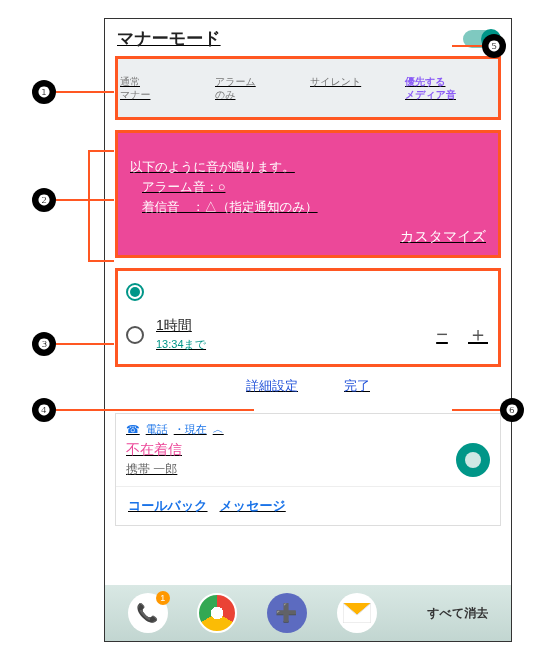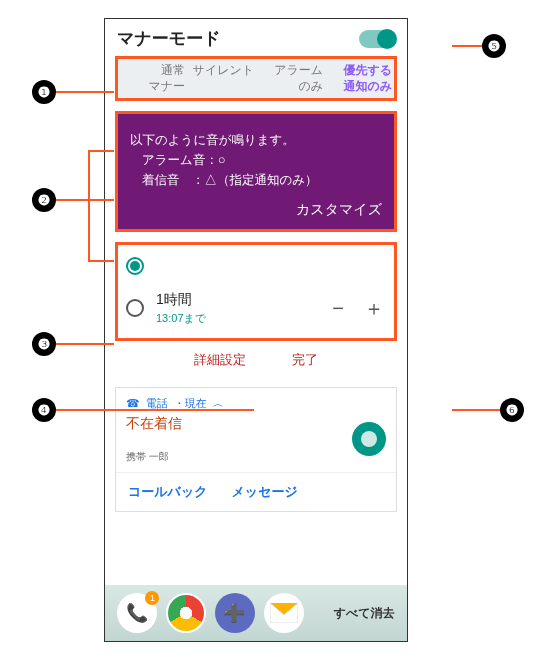--- a/index.html
+++ b/index.html
@@ -2,66 +2,67 @@
 <html><head>
 <meta charset="utf-8">
 <style>
 * { box-sizing: border-box; margin: 0; padding: 0; }
 body { font-family: sans-serif; background: #fff; width: 542px; height: 666px; position: relative; }
 
 .phone {
   position: absolute;
   left: 104px;
   top: 18px;
-  width: 304px;
+  width: 408px;
   height: 624px;
   border: 1px solid #333;
   background: #fff;
   overflow: hidden;
+  text-decoration: underline;
 }
 
 
 .header { display: flex; align-items: center; justify-content: space-between; padding: 8px 12px 6px; }
 .header-title { font-size: 17px; font-weight: bold; color: #222; }
 .toggle { position: relative; width: 36px; height: 18px; background: #7fc9c0; border-radius: 10px; }
 .toggle-knob { position: absolute; width: 20px; height: 20px; background: #009688; border-radius: 50%; top: -1px; right: -2px; }
 
 
 .tabs { margin: 0 10px; border: 3px solid #ff5722; display: flex; background: #eceff1; }
-.tab { flex: 1; text-align: right; padding: 4px 2px; font-size: 12px; color: #777; line-height: 1.3; }
+.tab { flex: 1; text-align: left; padding: 16px 2px; font-size: 10px; color: #777; line-height: 1.3; }
 .tab.active { color: #8b5cf6; font-weight: bold; }
 
 
 .info-wrap { margin: 10px; border: 3px solid #ff5722; }
-.info-panel { background: #701a75; color: #fff; padding: 16px 12px 8px; font-size: 12.5px; line-height: 1.6; position: relative; }
+.info-panel { background: #ec4899; color: #fff; padding: 24px 12px 8px; font-size: 12.5px; line-height: 1.6; position: relative; }
 .info-panel .customize { text-align: right; margin-top: 8px; font-size: 14px; }
 
 
 .duration-panel { margin: 0 10px; border: 3px solid #ff5722; padding: 4px 8px; }
 .radio-row { display: flex; align-items: center; padding: 8px 0; gap: 12px; }
 .radio-outer { width: 18px; height: 18px; border: 2px solid #555; border-radius: 50%; display: flex; align-items: center; justify-content: center; flex-shrink: 0; }
 .radio-outer.checked { border-color: #009688; }
 .radio-inner { width: 10px; height: 10px; background: #009688; border-radius: 50%; }
 .radio-row .label { flex: 1; font-size: 14px; color: #222; }
 .radio-row .sub { font-size: 11px; color: #009688; margin-top: 2px; }
 .pm-btn { font-size: 20px; color: #555; width: 24px; text-align: center; }
 
 
-.actions { display: flex; justify-content: center; gap: 46px; padding: 10px 0; font-size: 13px; color: #b91c1c; }
+.actions { display: flex; justify-content: center; gap: 46px; padding: 10px 0; font-size: 13px; color: #1d4ed8; }
 
 
 .notif { margin: 8px 10px; border: 1px solid #ddd; background: #fff; }
 .notif-top { display: flex; align-items: center; padding: 8px 10px 2px; gap: 6px; font-size: 11px; color: #1a73e8; }
 .notif-body { display: flex; align-items: center; padding: 2px 10px 8px; }
 .notif-text { flex: 1; }
-.notif-title { font-size: 14px; color: #c2410c; }
-.notif-sub { font-size: 10px; color: #666; margin-top: 17px; }
+.notif-title { font-size: 14px; color: #ec4899; }
+.notif-sub { font-size: 12px; color: #666; margin-top: 2px; }
 .avatar { width: 34px; height: 34px; background: #009688; border-radius: 50%; display: flex; align-items: center; justify-content: center; }
 .avatar-inner { width: 16px; height: 16px; background: #cfe8e5; border-radius: 50%; position: relative; }
-.notif-actions { display: flex; gap: 24px; padding: 10px 12px; border-top: 1px solid #eee; font-size: 13px; font-weight: bold; color: #1a73e8; }
+.notif-actions { display: flex; gap: 12px; padding: 10px 12px; border-top: 1px solid #eee; font-size: 13px; font-weight: bold; color: #1a73e8; }
 
 
 .dock { position: absolute; bottom: 0; left: 0; right: 0; height: 56px; background: linear-gradient(#d9e8e4,#c2d6d1); display: flex; align-items: center; justify-content: space-around; padding: 0 8px; }
 .dock-icon { width: 40px; height: 40px; border-radius: 50%; display: flex; align-items: center; justify-content: center; font-size: 18px; position: relative; }
 .phone-ic { background: #fff; }
 .chrome-ic { background: radial-gradient(circle, #fff 0 25%, transparent 25%), conic-gradient(#ea4335 0 120deg, #fbbc05 120deg 240deg, #34a853 240deg 360deg); border: 2px solid #fff; }
 .sms-ic { background: #5c6bc0; color: #fff; }
 .mail-ic { background: #fff; }
 .clear-btn { font-size: 12px; color: #333; font-weight: bold; margin-left: 21px; }
 .badge { position: absolute; top: -2px; right: -2px; width: 14px; height: 14px; background: #ff9800; border-radius: 50%; font-size: 9px; color: #fff; display: flex; align-items: center; justify-content: center; }
@@ -82,30 +83,30 @@
       <div class="toggle-knob"></div>
     </div>
   </div>
 
   <div class="tabs">
     <div class="tab">
       <div>通常</div>
       <div>マナー</div>
     </div>
     <div class="tab">
+      <div>アラーム</div>
+      <div>のみ</div>
+    </div>
+    <div class="tab">
       <div>サイレント</div>
       <div></div>
     </div>
-    <div class="tab">
-      <div>アラーム</div>
-      <div>のみ</div>
-    </div>
     <div class="tab active">
       <div>優先する</div>
-      <div>通知のみ</div>
+      <div>メディア音</div>
     </div>
   </div>
 
   <div class="info-wrap">
     <div class="info-panel">
       <div>以下のように音が鳴ります。</div>
       <div style="padding-left:12px">
         <div>アラーム音：○</div>
         <div>着信音　：△（指定通知のみ）</div>
       </div>
@@ -116,21 +117,21 @@
   <div class="duration-panel">
     <div class="radio-row">
       <div class="radio-outer checked">
           <div class="radio-inner"></div>
         </div>
     </div>
     <div class="radio-row">
       <div class="radio-outer"></div>
       <div class="label">
         <div>1時間</div>
-        <div class="sub">13:07まで</div>
+        <div class="sub">13:34まで</div>
       </div>
       <div class="pm-btn">−</div>
       <div class="pm-btn">＋</div>
     </div>
   </div>
 
   <div class="actions">
     <div>詳細設定</div>
     <div>完了</div>
   </div>

